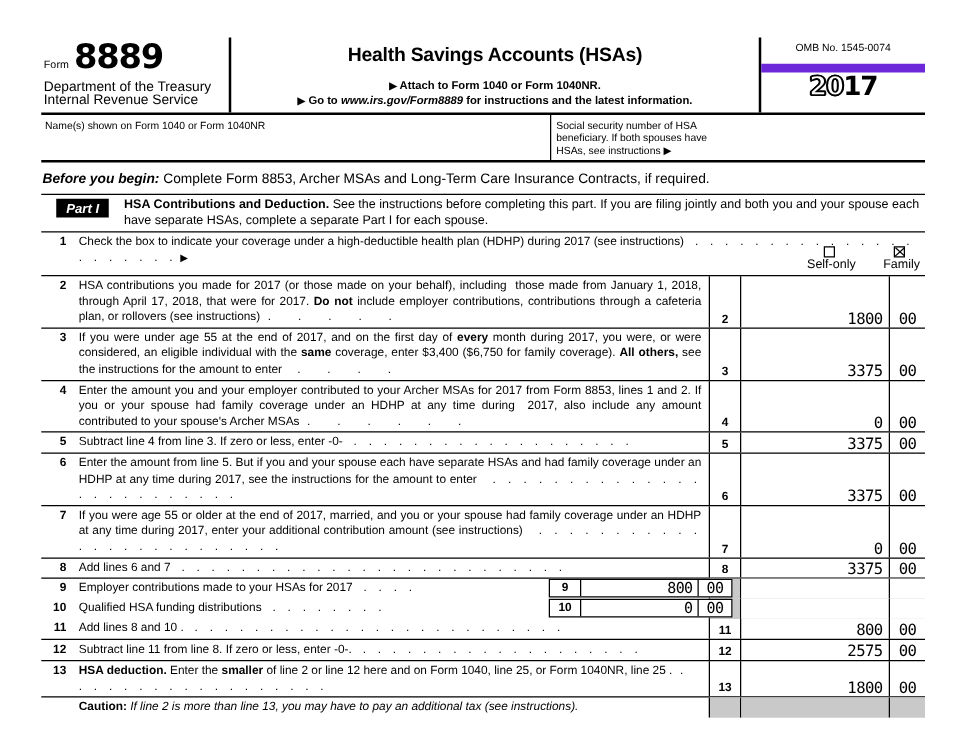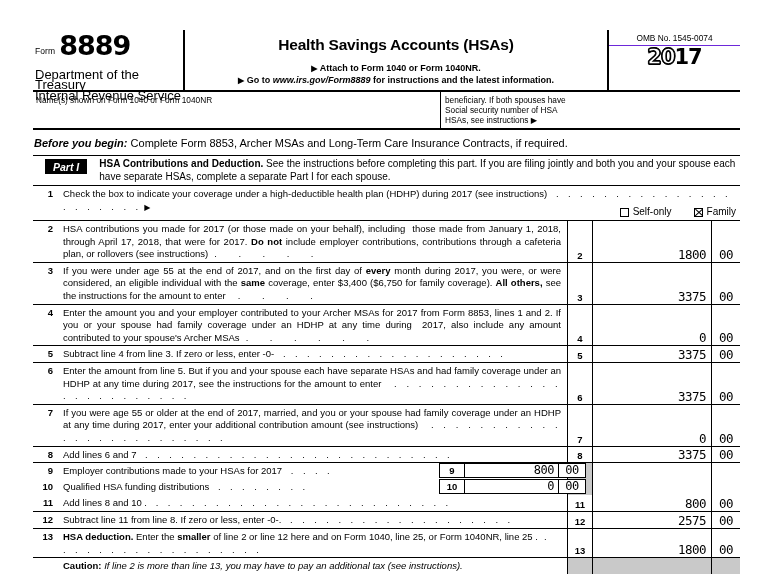--- a/index.html
+++ b/index.html
@@ -45,23 +45,23 @@
     padding-right: 4px;
   }
   .form-num {
     font-size: 27px;
     font-weight: bold;
     letter-spacing: -1px;
     line-height: .95;
     font-family: "DejaVu Sans", sans-serif;
   }
   .dept {
-    font-size: 13px;
+    font-size: 11px;
     line-height: 10.5px;
-    margin-top: 11px;
+    margin-top: 6px;
   }
 
   .hdr-mid {
     flex: 1;
     text-align: center;
     padding-top: 6px;
     position: relative;
   }
   .title-main {
     font-size: 15.5px;
@@ -83,22 +83,22 @@
 
   .hdr-right {
     width: 133px;
     border-left: 2.2px solid #000;
     text-align: center;
     position: relative;
   }
   .omb {
     font-size: 8.3px;
     padding-top: 3px;
-    border-bottom: 1px solid #6d28d9;
-    padding-bottom: 2px;
+    border-bottom: 7px solid #6d28d9;
+    padding-bottom: 8px;
   }
   .yearbox {
     padding-top: 1px;
     height: 23px;
   }
   .yr {
     font-size: 21px;
     font-weight: bold;
     letter-spacing: -1px;
     line-height: 1;
@@ -253,21 +253,21 @@
 
   
   .cbzone {
     display: flex;
     align-items: flex-end;
     gap: 0;
     position: absolute;
     right: 0; bottom: 1px;
     font-size: 10px;
   }
-  .cbgrp { display: flex; align-items: center; }
+  .cbgrp { display: flex; align-items: center; flex-direction: column; }
   .cbox {
     width: 9px; height: 9px;
     border: 1.3px solid #000;
     display: inline-block;
     position: relative;
     margin-right: 4px;
     background: #fff;
   }
   .cbox.checked::before,
   .cbox.checked::after {
@@ -352,22 +352,22 @@
         <span class="yr"><span class="hollow">20</span><span>17</span></span>
       </div>
     </div>
   </div>
 
   <div class="namerow">
     <div class="name-cell">
       <span>Name(s) shown on Form 1040 or Form 1040NR</span>
     </div>
     <div class="ssn-cell">
+      <div>Social security number of HSA</div>
       <div>beneficiary. If both spouses have</div>
-      <div>Social security number of HSA</div>
       <div>HSAs, see instructions ▶</div>
     </div>
   </div>
 
   <div class="beforeyou">
     <b>Before you begin:</b><span> Complete Form 8853, Archer MSAs and Long-Term Care Insurance Contracts, if required.</span>
   </div>
 
   <div class="partbar">
     <div class="parttag">Part I</div>

